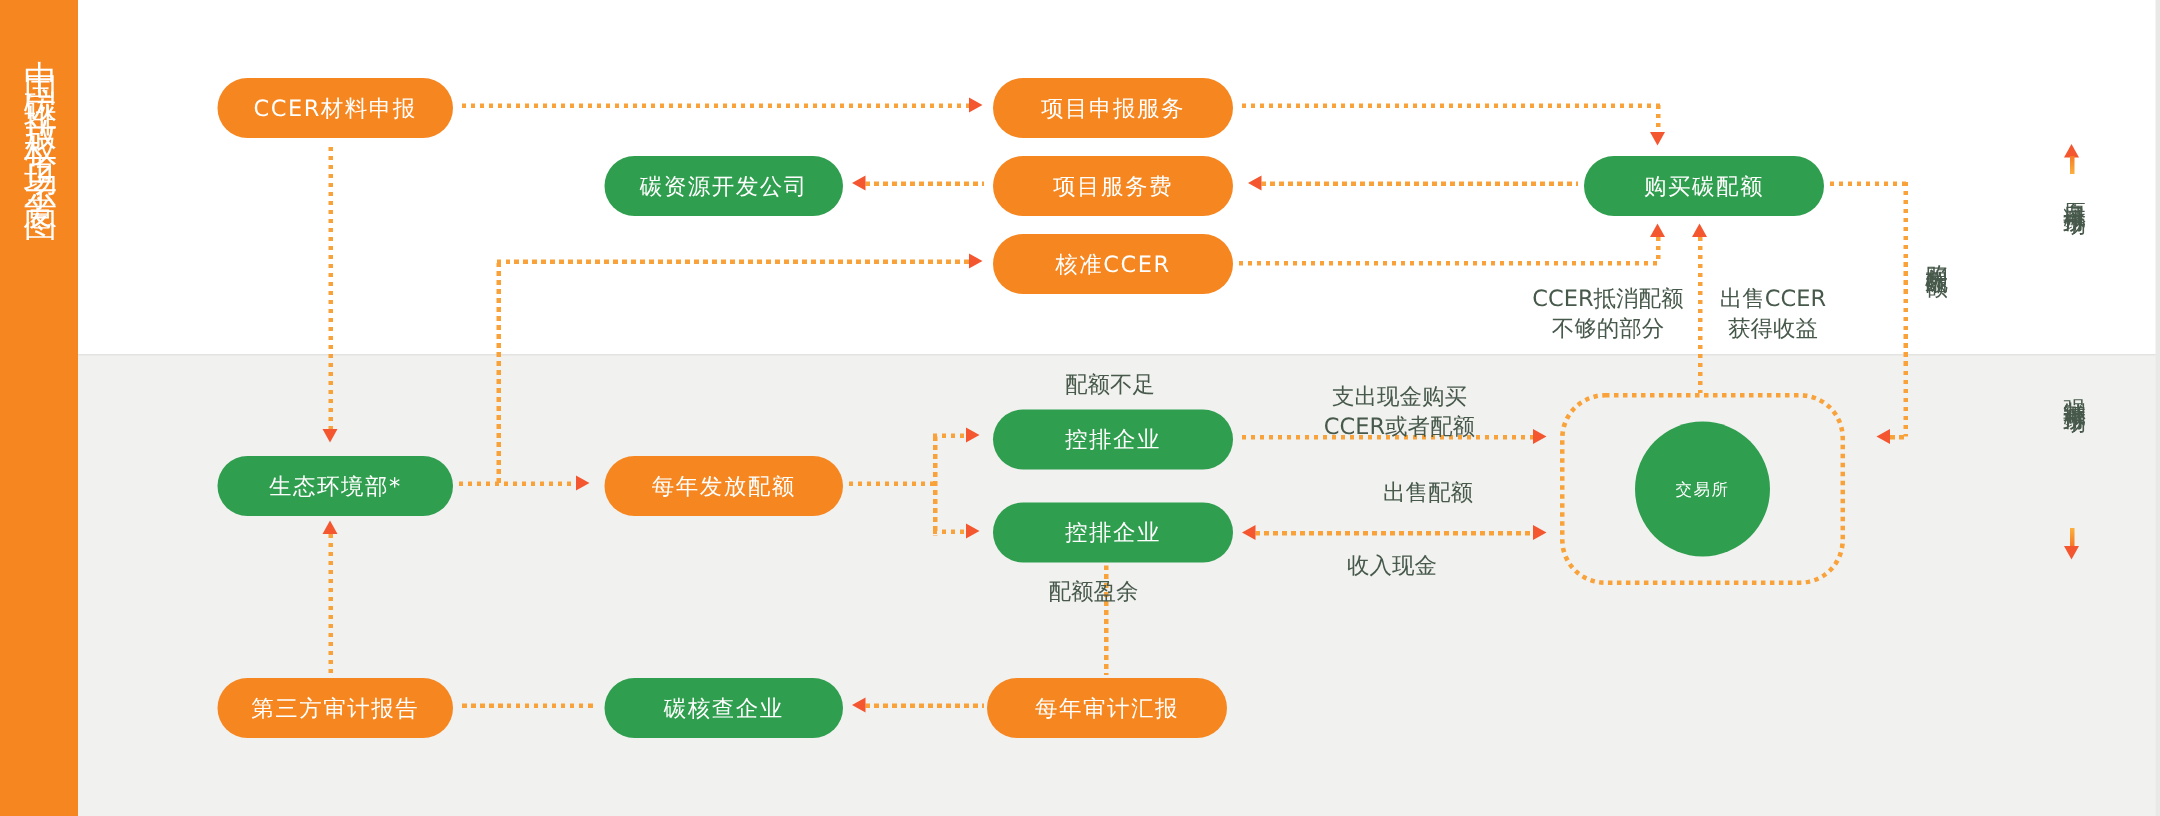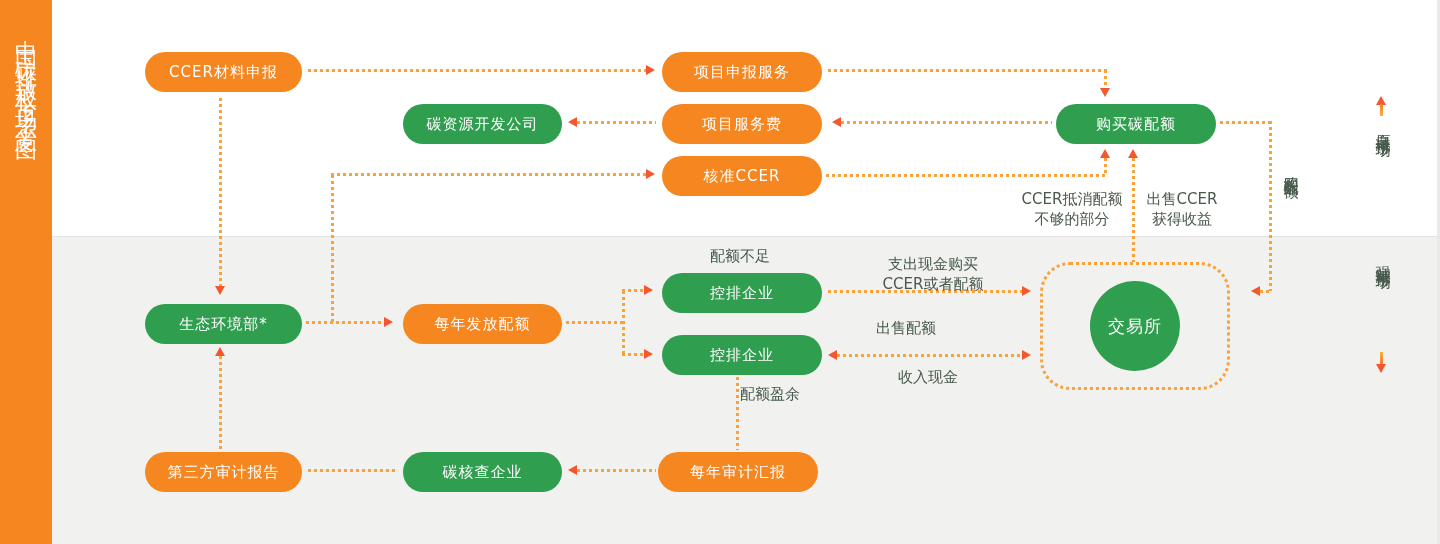--- a/index.html
+++ b/index.html
@@ -24,21 +24,21 @@
   .sidebar-title{position:absolute;left:50%;transform:translateX(-50%);top:22px;
     writing-mode:vertical-rl;text-orientation:upright;
     color:#fff;font-size:22px;letter-spacing:10px;font-weight:400;white-space:nowrap;}
 
   .pill{position:absolute;height:40px;border-radius:20px;display:flex;align-items:center;justify-content:center;
     color:#fff;font-size:15px;letter-spacing:1px;white-space:nowrap;z-index:3;}
   .pill.orange{background:var(--orange);}
   .pill.green{background:var(--green);}
 
   .circle{position:absolute;width:90px;height:90px;border-radius:50%;background:var(--green);
-    display:flex;align-items:center;justify-content:center;color:#fff;font-size:17px;letter-spacing:1px;z-index:3;}
+    display:flex;align-items:center;justify-content:center;color:#fff;font-size:11px;letter-spacing:1px;z-index:3;}
 
   .dashed-box{position:absolute;border:3px dotted var(--dot);border-radius:30px;z-index:1;}
 
   .hl{position:absolute;height:3px;z-index:2;
     background:repeating-linear-gradient(to right,var(--dot) 0 3px,transparent 3px 6px);}
   .vl{position:absolute;width:3px;z-index:2;
     background:repeating-linear-gradient(to bottom,var(--dot) 0 3px,transparent 3px 6px);}
   .arr{position:absolute;width:0;height:0;z-index:2;}
   .arr.r{border-left:9px solid var(--arrow);border-top:5px solid transparent;border-bottom:5px solid transparent;}
   .arr.l{border-right:9px solid var(--arrow);border-top:5px solid transparent;border-bottom:5px solid transparent;}
@@ -133,26 +133,26 @@
 
   <div class="hl" style="left:577px;top:469px;width:79px"></div>
   <div class="arr l" style="left:568px;top:465px"></div>
 
   <div class="hl" style="left:308px;top:469px;width:90px"></div>
 
   <div class="vl" style="left:219px;top:356px;height:94px"></div>
   <div class="arr u" style="left:215px;top:347px"></div>
 
   <div class="lbl" style="left:695px;top:246px;width:90px">配额不足</div>
-  <div class="lbl" style="left:725px;top:384px;width:90px">配额盈余</div>
+  <div class="lbl" style="left:684px;top:384px;width:90px">配额盈余</div>
   <div class="lbl" style="left:848px;top:254px;width:170px">
     <div>支出现金购买</div>
     <div>CCER或者配额</div>
   </div>
-  <div class="lbl" style="left:861px;top:318px;width:90px">出售配额</div>
+  <div class="lbl" style="left:907px;top:318px;width:90px">出售配额</div>
   <div class="lbl" style="left:883px;top:367px;width:90px">收入现金</div>
   <div class="lbl" style="left:987px;top:189px;width:170px">
     <div>CCER抵消配额</div>
     <div>不够的部分</div>
   </div>
   <div class="lbl" style="left:1112px;top:189px;width:140px">
     <div>出售CCER</div>
     <div>获得收益</div>
   </div>
   <div class="vlbl" style="left:1281px;top:165px">购买碳配额</div>

